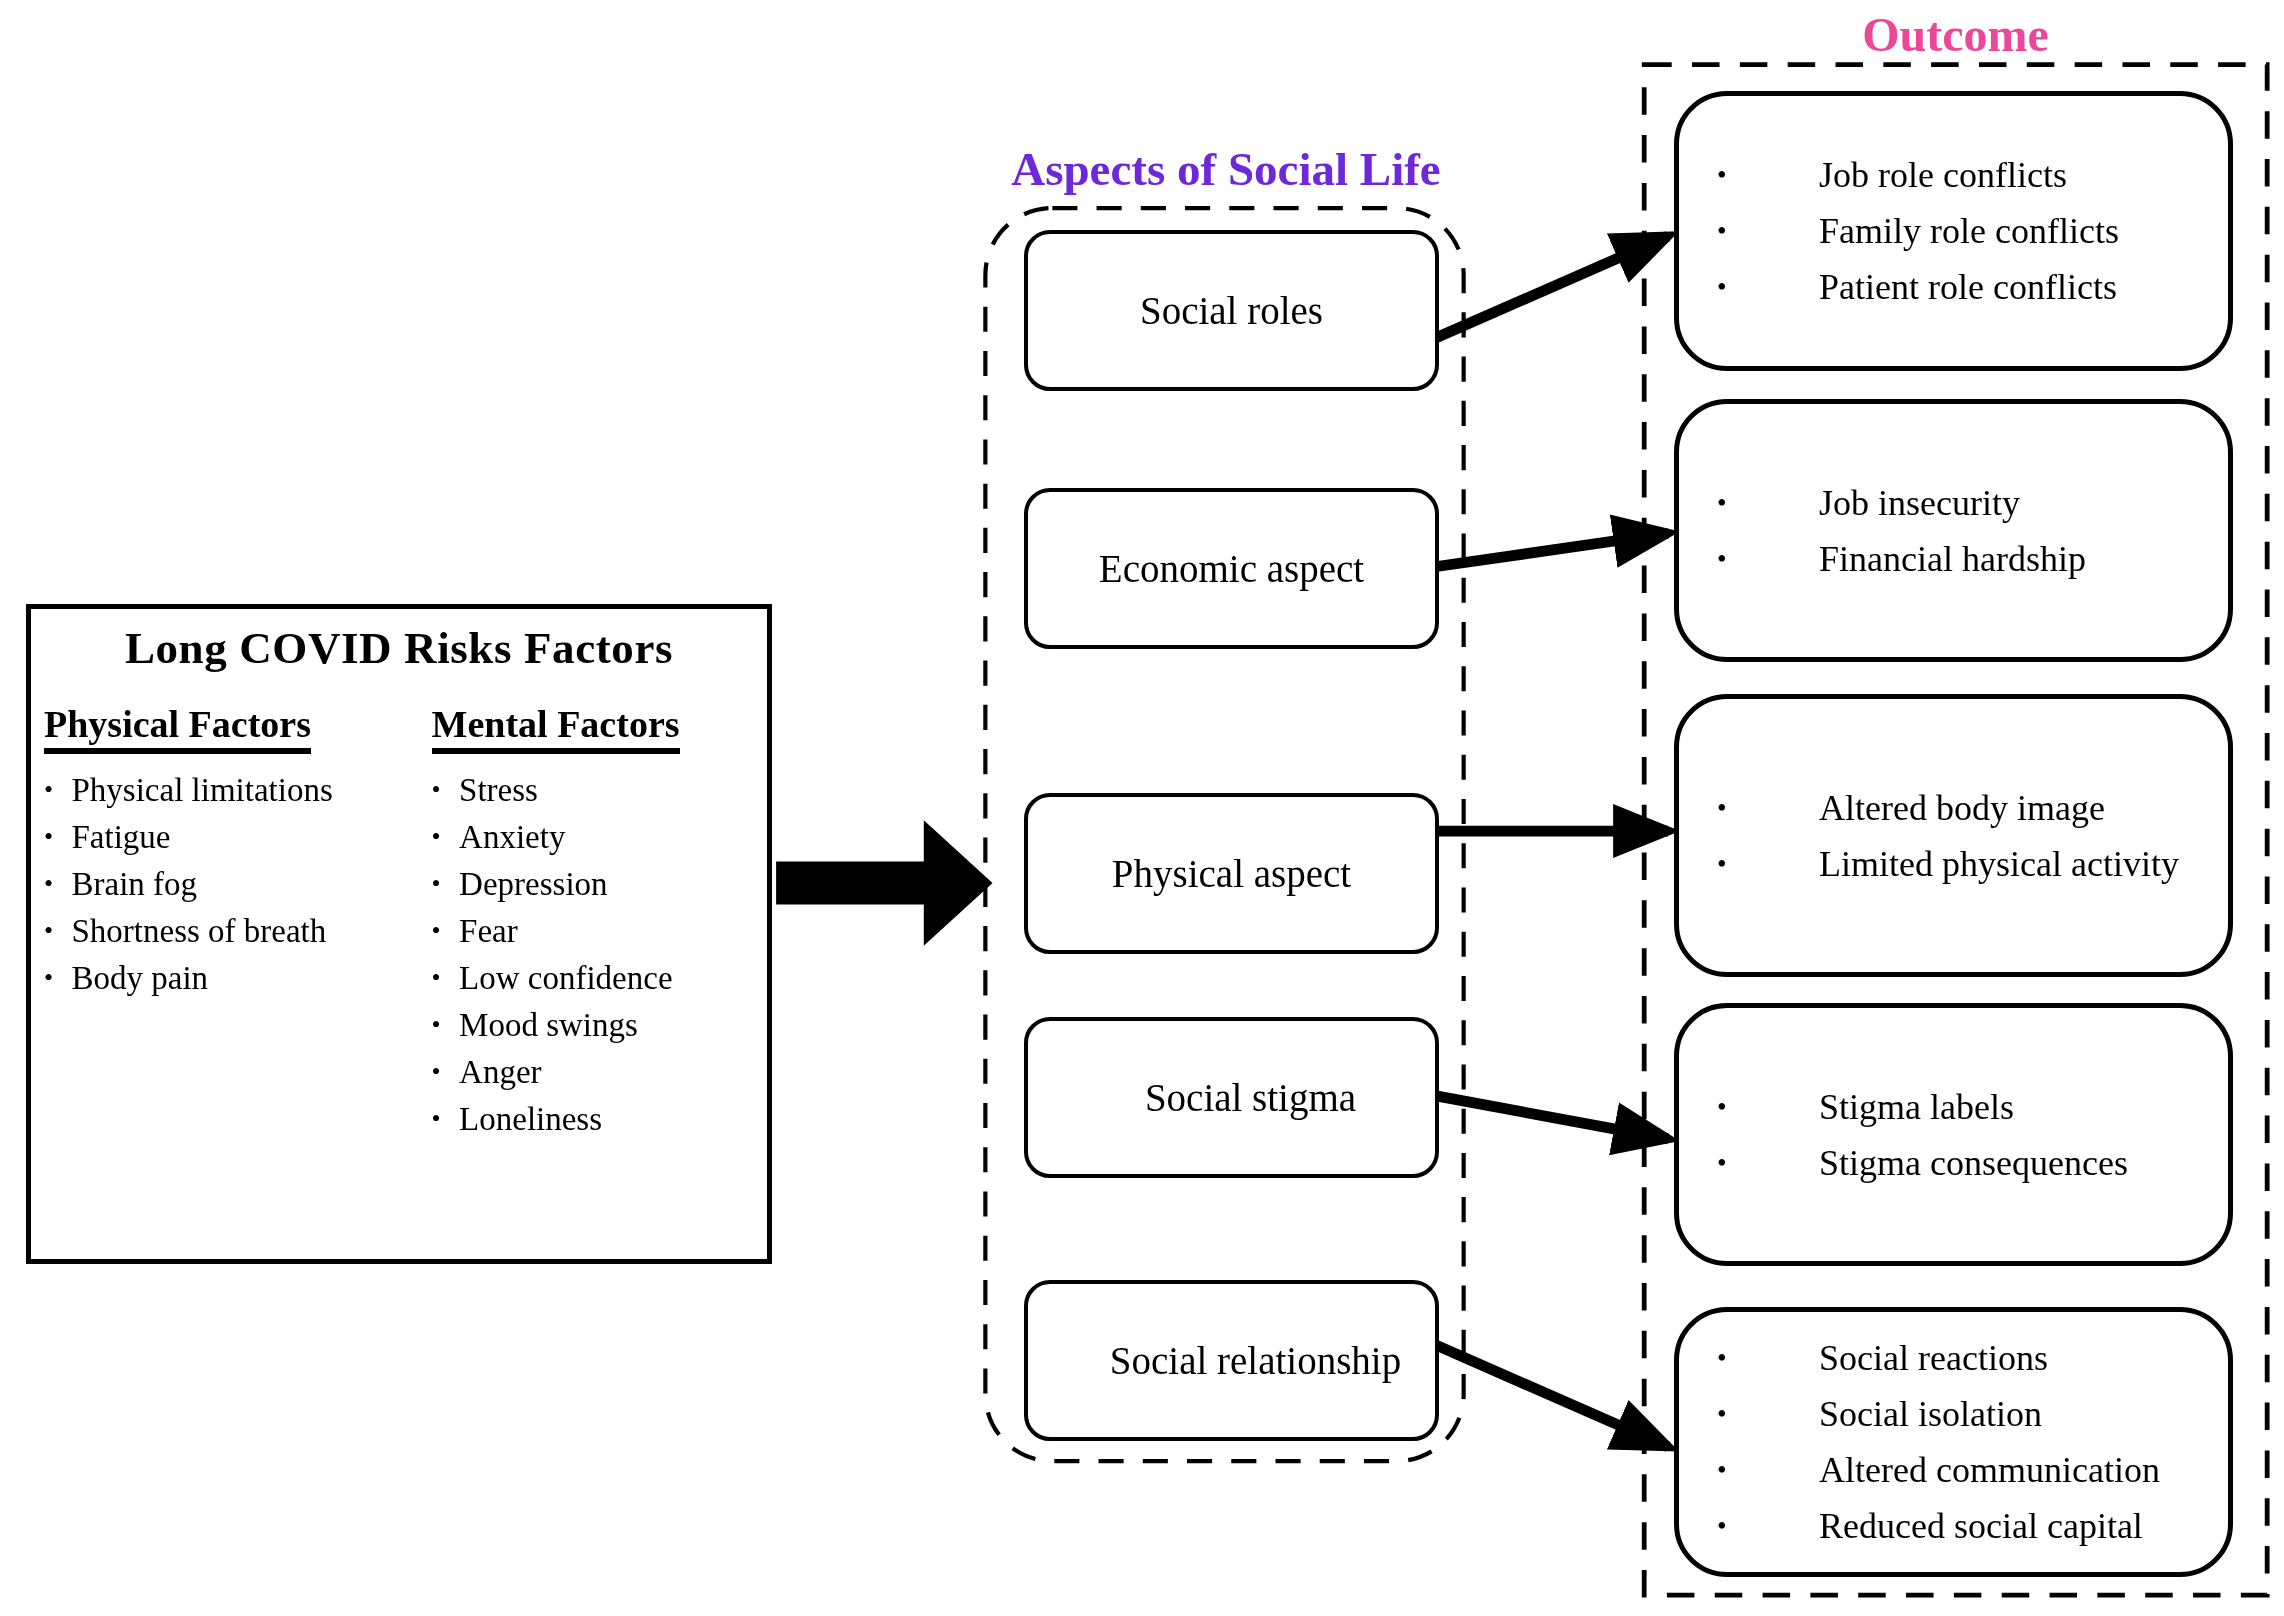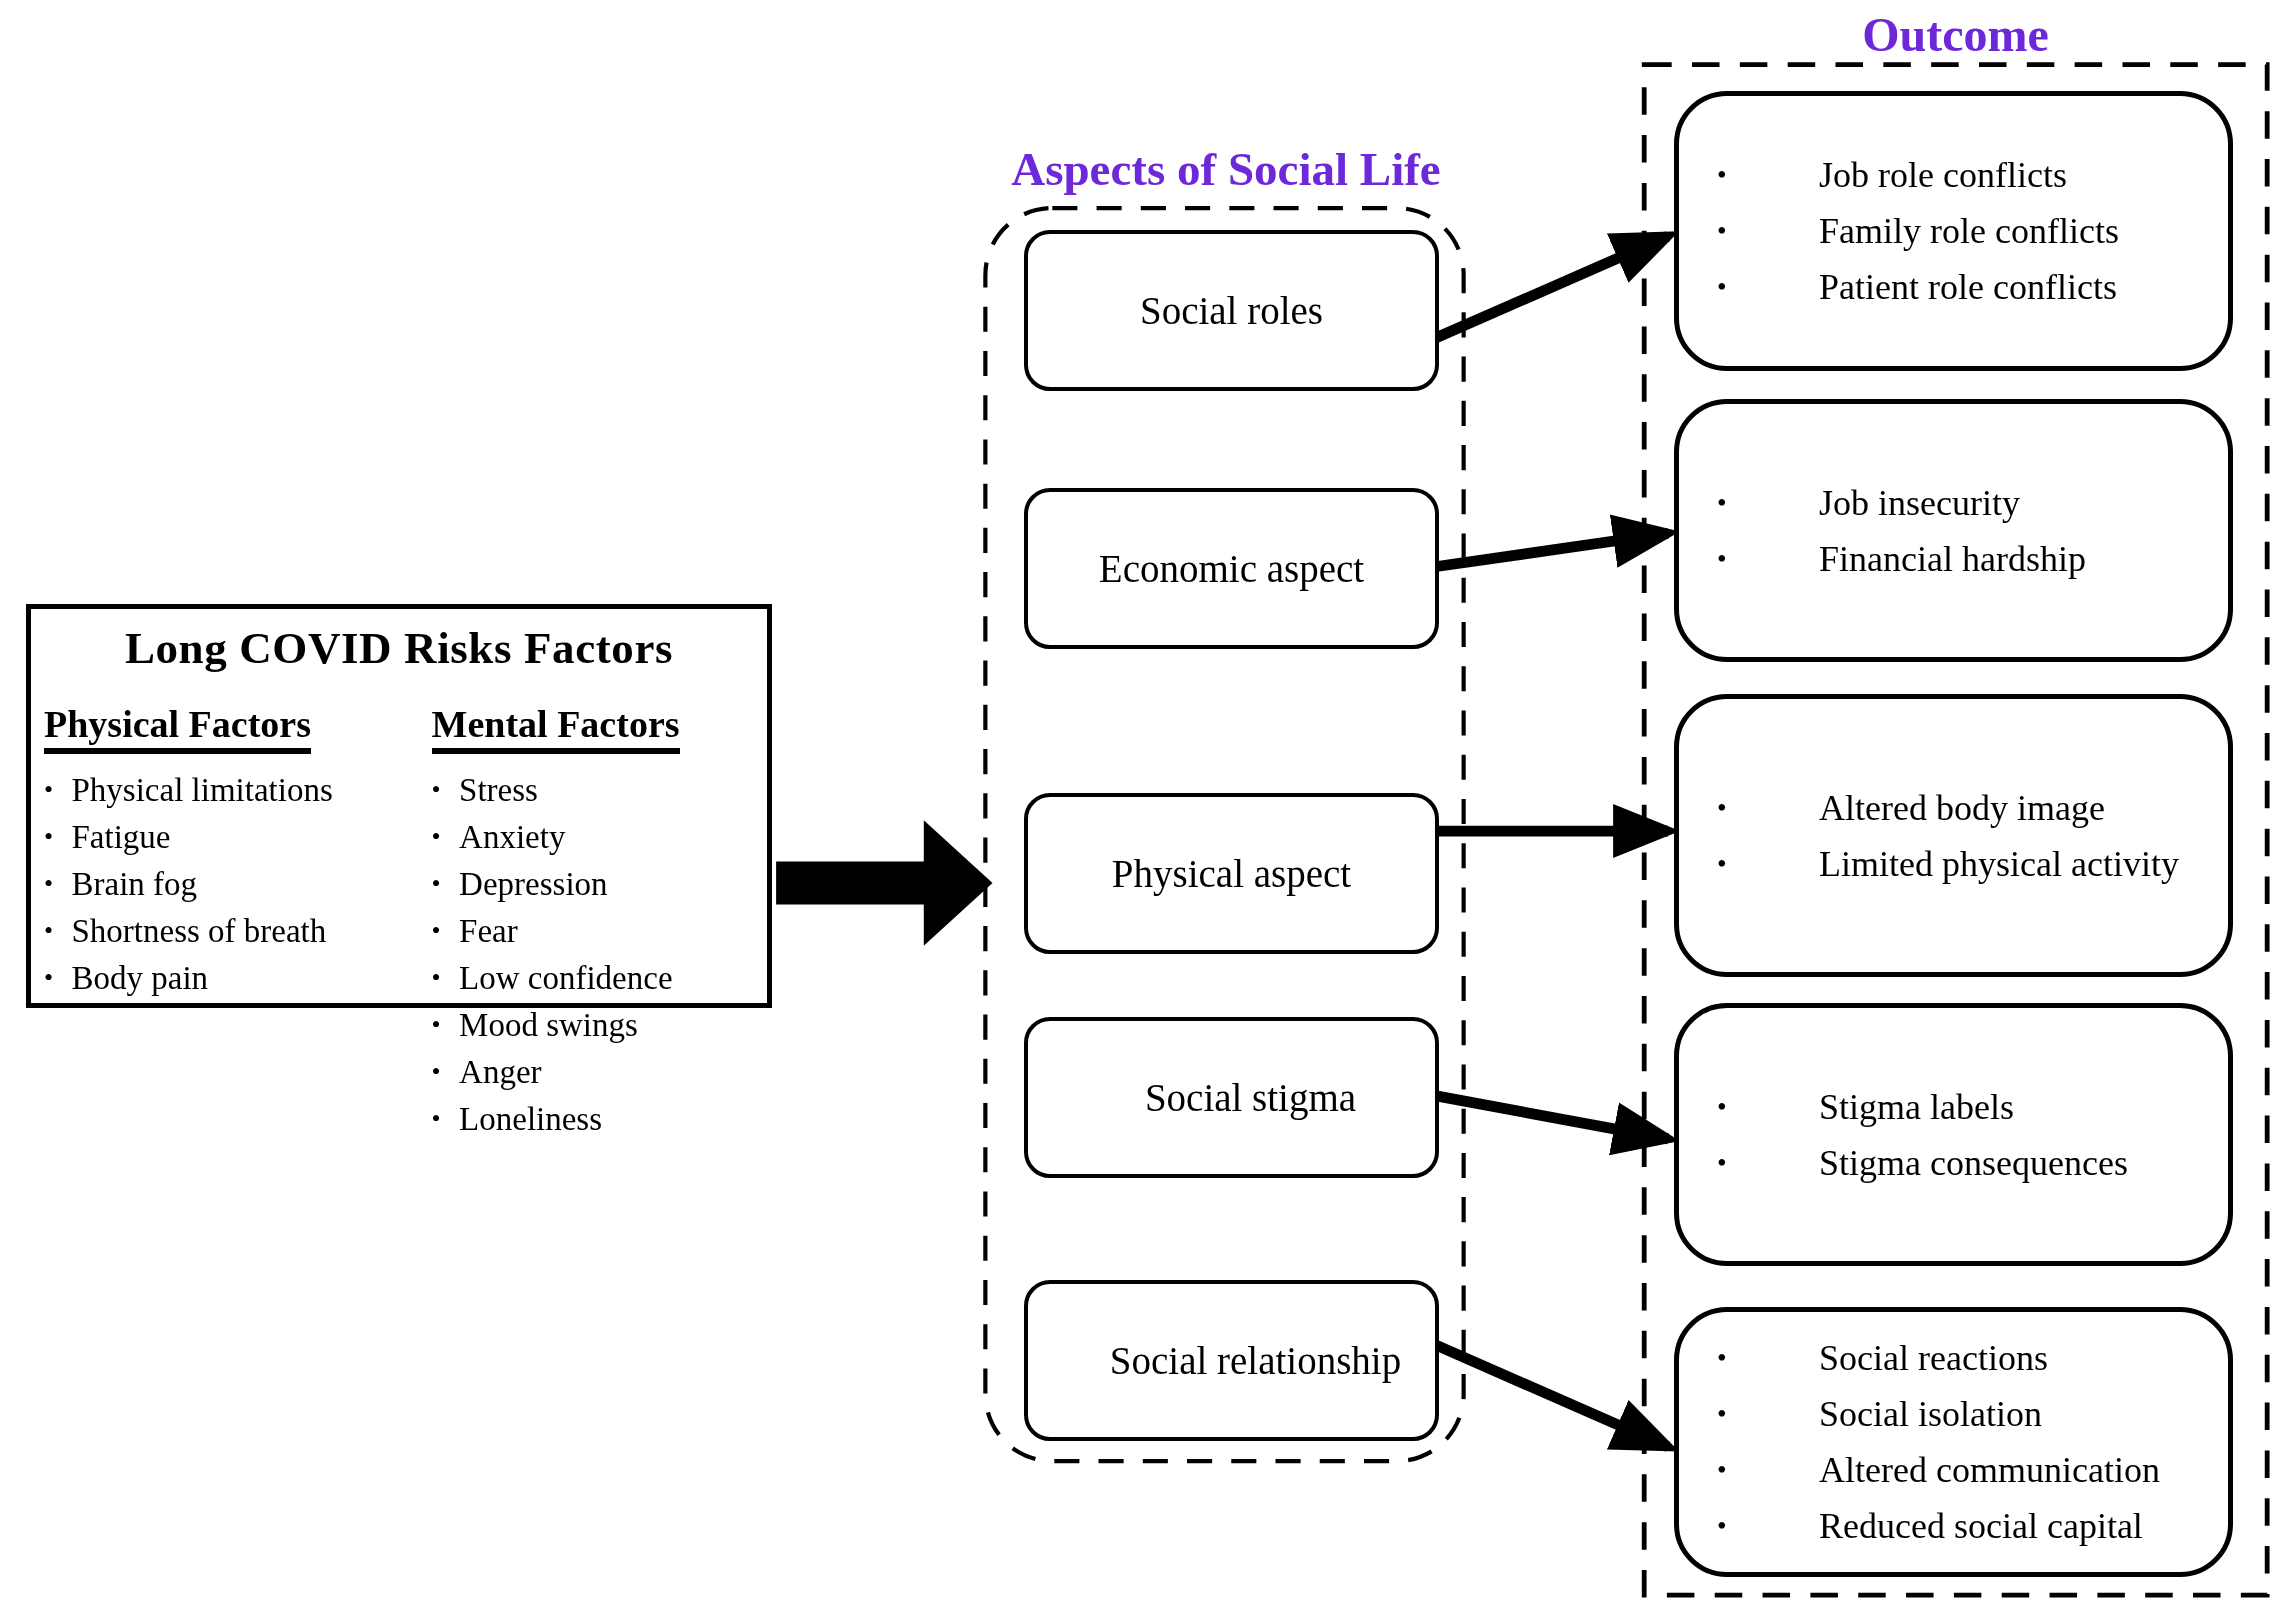--- a/index.html
+++ b/index.html
@@ -8,21 +8,21 @@
     width:2284px;height:1616px;
     background:#ffffff;
     font-family:"Liberation Serif","DejaVu Serif",serif;
     color:#000000;
     overflow:hidden;
   }
   #overlay{position:absolute;left:0;top:0;width:2284px;height:1616px;pointer-events:none;}
 
   
   #left-box{
-    position:absolute;left:26px;top:604px;width:746px;height:404px;
+    position:absolute;left:26px;top:604px;width:746px;height:660px;
     border:5.4px solid #000;background:#fff;box-sizing:border-box;
   }
   .panel-title{
     margin-top:13px;text-align:center;
     font-size:45px;font-weight:bold;letter-spacing:0.6px;
   }
   .cols{display:flex;margin-top:31px;padding:0 10.8px 0 13px;gap:24px;}
   .col{flex:1;}
   .col.first{flex:1.12;}
   .col-head{
@@ -49,21 +49,21 @@
   }
   #mid-box-0{top:230px;}
   #mid-box-1{top:488px;}
   #mid-box-2{top:793px;}
   #mid-box-3{top:1017px;padding-left:38px;}
   #mid-box-4{top:1280px;padding-left:48px;}
 
   
   #out-title{
     position:absolute;left:1644px;top:7.2px;width:623px;
-    text-align:center;font-size:48px;font-weight:bold;color:#6d28d9;
+    text-align:center;font-size:48px;font-weight:bold;color:#ec4899;
   }
   .out-box{
     position:absolute;left:1674px;width:559px;
     border:5.4px solid #000;border-radius:53px;background:#fff;box-sizing:border-box;
     display:flex;flex-direction:column;justify-content:center;
   }
   #out-box-0{top:91px;height:280px;}
   #out-box-1{top:399px;height:263px;}
   #out-box-2{top:694px;height:283px;}
   #out-box-3{top:1003px;height:263px;}

